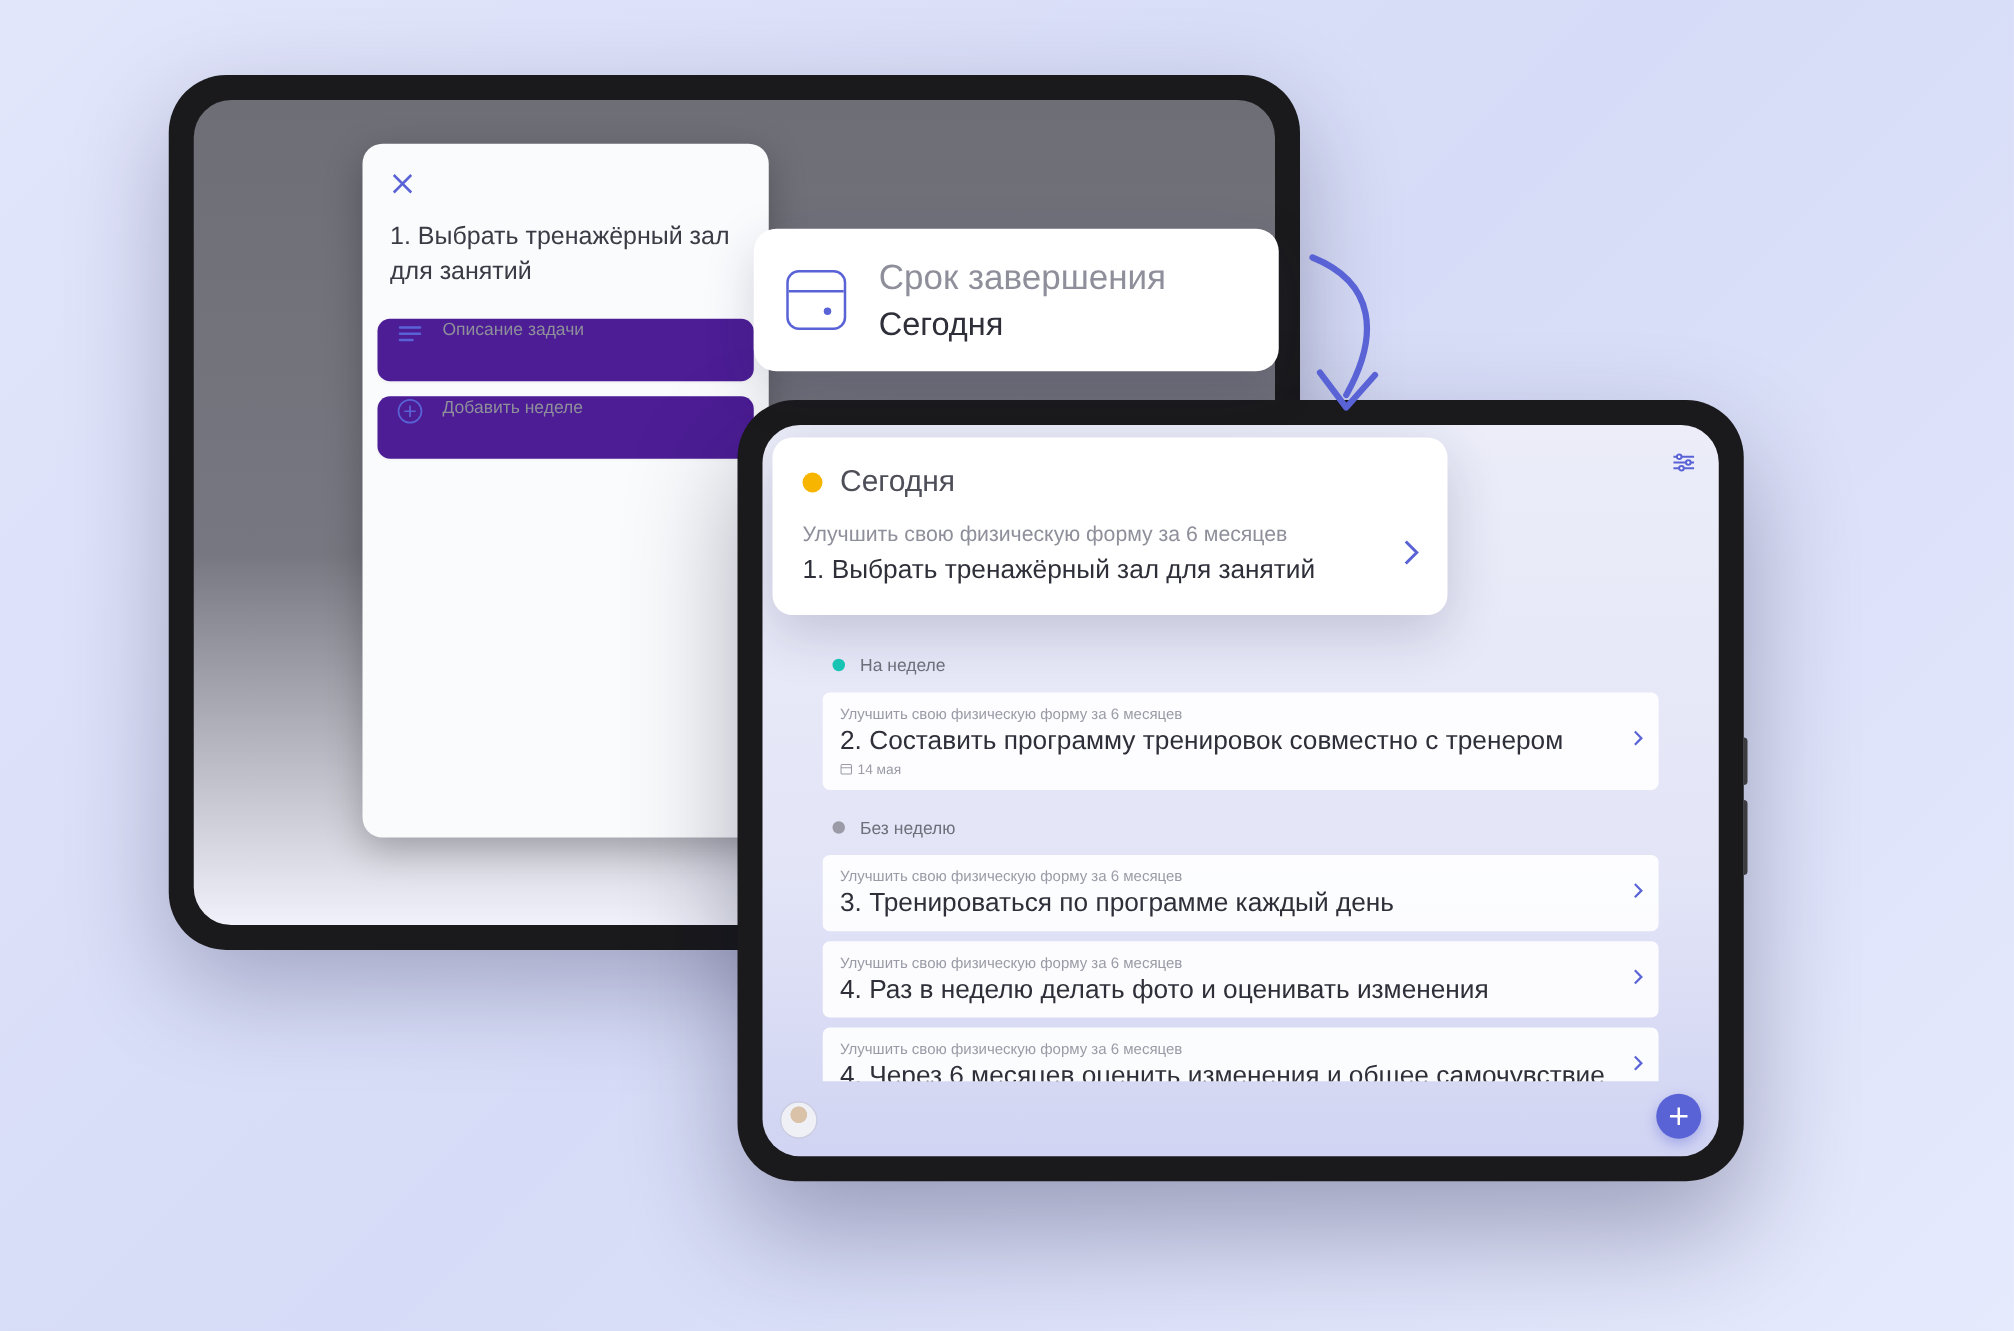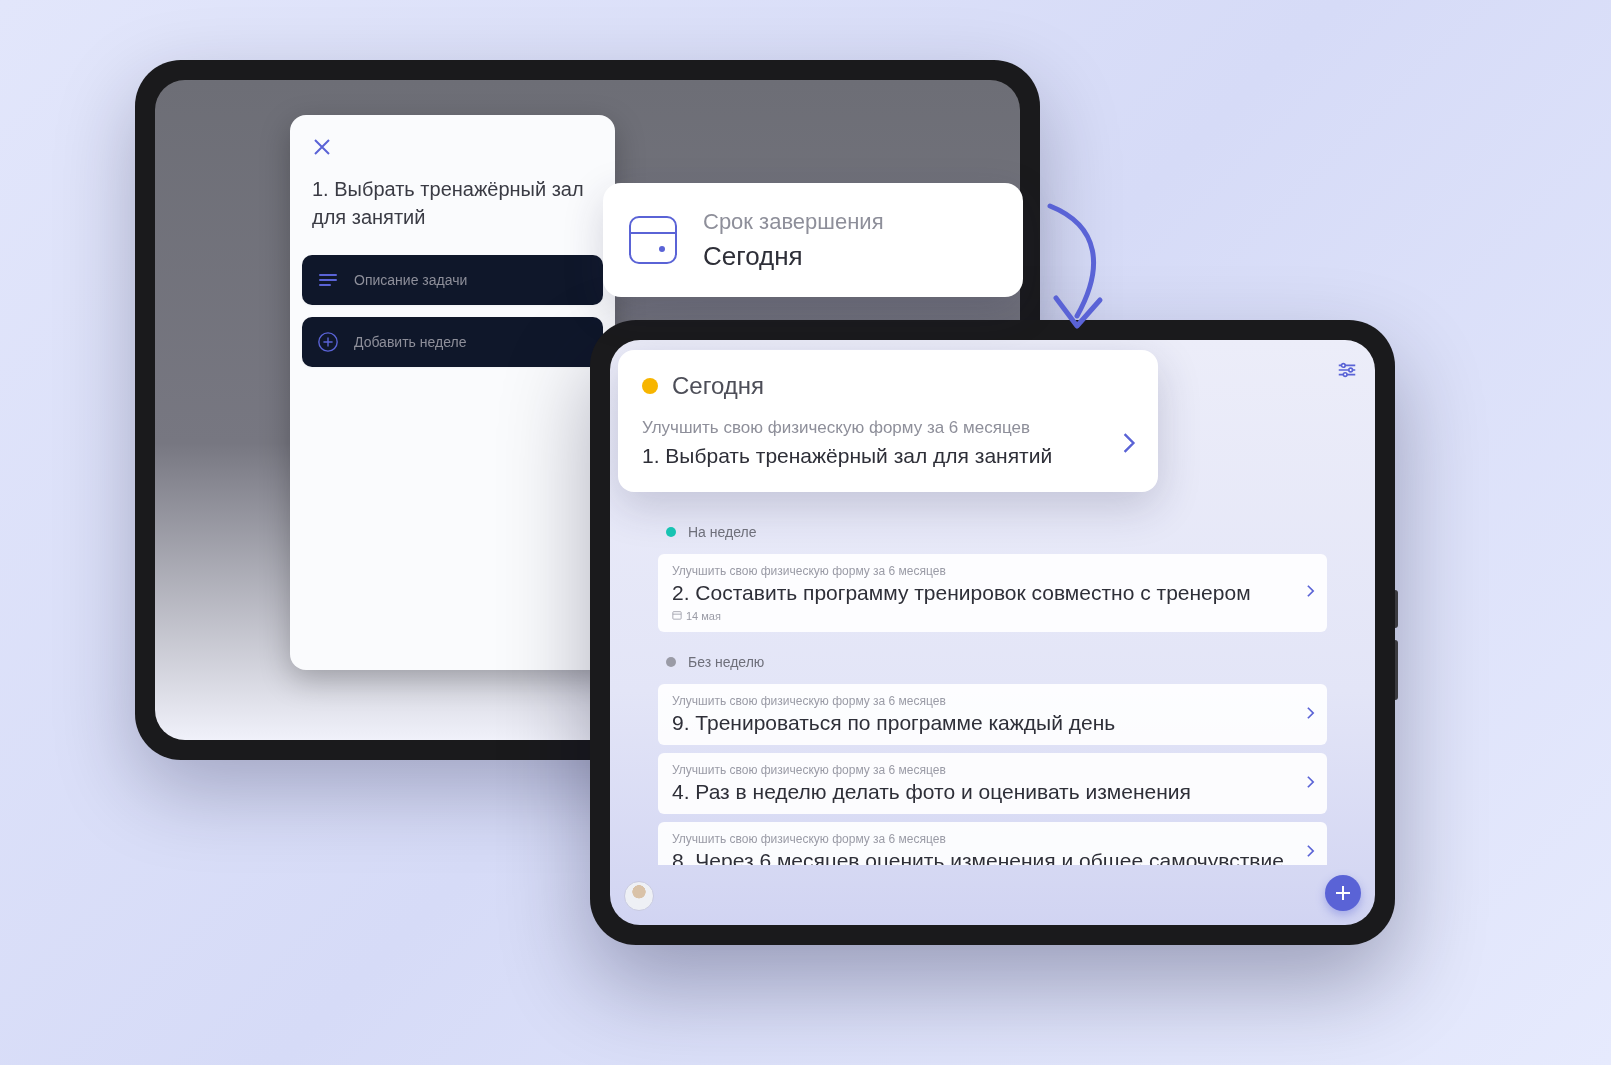--- a/index.html
+++ b/index.html
@@ -5,35 +5,35 @@
   html,body{margin:0;padding:0;width:1611px;height:1065px;font-family:-apple-system,"Helvetica Neue",Arial,sans-serif;background:linear-gradient(135deg,#e2e6fb 0%,#d6dbf7 50%,#e6eafd 100%);overflow:hidden;position:relative}
   *{box-sizing:border-box}
 
   
   .tabA{position:absolute;left:135px;top:60px;width:905px;height:700px;background:#1a1a1c;border-radius:46px;padding:20px;box-shadow:0 30px 80px rgba(0,0,40,.25)}
   .tabA .screen{width:100%;height:100%;background:linear-gradient(180deg,#6d6e76 0%,#777781 55%,#f0f1fa 100%);border-radius:30px;position:relative;overflow:hidden}
   .tabA .card{position:absolute;left:135px;top:35px;width:325px;height:555px;background:#fafbfd;border-radius:16px;box-shadow:0 10px 30px rgba(0,0,0,.25);padding:22px 0 0 0}
   .tabA .close{display:block;margin-left:22px;width:20px;height:20px;color:#5a63d6;cursor:pointer}
   .tabA .close svg{width:20px;height:20px;stroke:#5a63d6;stroke-width:2;fill:none}
   .tabA h1{font-size:20px;line-height:28px;font-weight:400;color:#3a3b44;margin:18px 22px 24px 22px}
-  .tabA .row{margin:0 12px 12px 12px;height:50px;background:#0f172a;border-radius:10px;display:flex;align-items:center;padding:0 14px;box-shadow:0 1px 3px rgba(0,0,0,.04)}
+  .tabA .row{margin:0 12px 12px 12px;height:50px;background:#4c1d95;border-radius:10px;display:flex;padding:0 14px;box-shadow:0 1px 3px rgba(0,0,0,.04)}
   .tabA .row .ic{width:24px;height:24px;margin-right:14px;color:#5a63d6;display:flex;align-items:center;justify-content:center}
   .tabA .row .ic svg{stroke:#5a63d6;fill:none;stroke-width:1.5}
   .tabA .row span{font-size:14px;color:#8e8f9a}
   .tabA .row.desc .ic{color:#5a63d6}
   .tabA .row.desc .lines{display:flex;flex-direction:column;gap:3px}
   .tabA .row.desc .lines i{display:block;width:18px;height:2px;background:#5a63d6;border-radius:1px}
   .tabA .row.desc .lines i:nth-child(3){width:12px}
 
   
   .pill{position:absolute;left:603px;top:183px;width:420px;height:114px;background:#fff;border-radius:18px;box-shadow:0 14px 40px rgba(40,40,80,.18);display:flex;align-items:center;padding:0 26px;z-index:10}
   .pill .ic{width:48px;height:48px;border:2px solid #5a63d6;border-radius:10px;margin-right:26px;position:relative}
   .pill .ic:after{content:"";position:absolute;width:6px;height:6px;background:#5a63d6;border-radius:50%;right:10px;bottom:10px}
   .pill .ic:before{content:"";position:absolute;left:0;right:0;top:14px;height:2px;background:#5a63d6}
-  .pill .txt .lbl{font-size:22px;color:#8e8f9a;margin-bottom:6px}
+  .pill .txt .lbl{font-size:28px;color:#8e8f9a;margin-bottom:6px}
   .pill .txt .val{font-size:26px;color:#2e2f38}
 
   
   .arrow{position:absolute;left:1042px;top:198px;width:70px;height:150px;z-index:9}
   .arrow svg{width:100%;height:100%;fill:none;stroke:#5a63d6;stroke-width:5;stroke-linecap:round;stroke-linejoin:round}
 
   
   .tabB{position:absolute;left:590px;top:320px;width:805px;height:625px;background:#1a1a1c;border-radius:46px;padding:20px;box-shadow:0 40px 90px rgba(0,0,40,.3);z-index:8}
   .tabB .screen{width:100%;height:100%;background:linear-gradient(180deg,#ecedf9 0%,#e3e5f7 60%,#d1d4f2 100%);border-radius:30px;position:relative;overflow:hidden}
   .tabB .filter{position:absolute;right:14px;top:16px;width:28px;height:28px;display:flex;align-items:center;justify-content:center;cursor:pointer}
@@ -168,37 +168,37 @@
             </svg></span>
       </div>
 
       <div class="sec none">
         <span class="d"></span>
         <span>Без неделю</span>
       </div>
 
       <div class="item">
         <div class="p">Улучшить свою физическую форму за 6 месяцев</div>
-        <div class="t">9. Тренироваться по программе каждый день</div>
+        <div class="t">3. Тренироваться по программе каждый день</div>
         <span class="ch"><svg width="9" height="14" viewBox="0 0 10 16">
               <path d="M2 2l6 6-6 6"></path>
             </svg></span>
       </div>
 
       <div class="item">
         <div class="p">Улучшить свою физическую форму за 6 месяцев</div>
         <div class="t">4. Раз в неделю делать фото и оценивать изменения</div>
         <span class="ch"><svg width="9" height="14" viewBox="0 0 10 16">
               <path d="M2 2l6 6-6 6"></path>
             </svg></span>
       </div>
 
       <div class="item">
         <div class="p">Улучшить свою физическую форму за 6 месяцев</div>
-        <div class="t">8. Через 6 месяцев оценить изменения и общее самочувствие</div>
+        <div class="t">4. Через 6 месяцев оценить изменения и общее самочувствие</div>
         <span class="ch"><svg width="9" height="14" viewBox="0 0 10 16">
               <path d="M2 2l6 6-6 6"></path>
             </svg></span>
       </div>
 
     </div>
 
     <span class="avatar"></span>
     <span class="fab">
       <svg width="18" height="18" viewBox="0 0 18 18">

